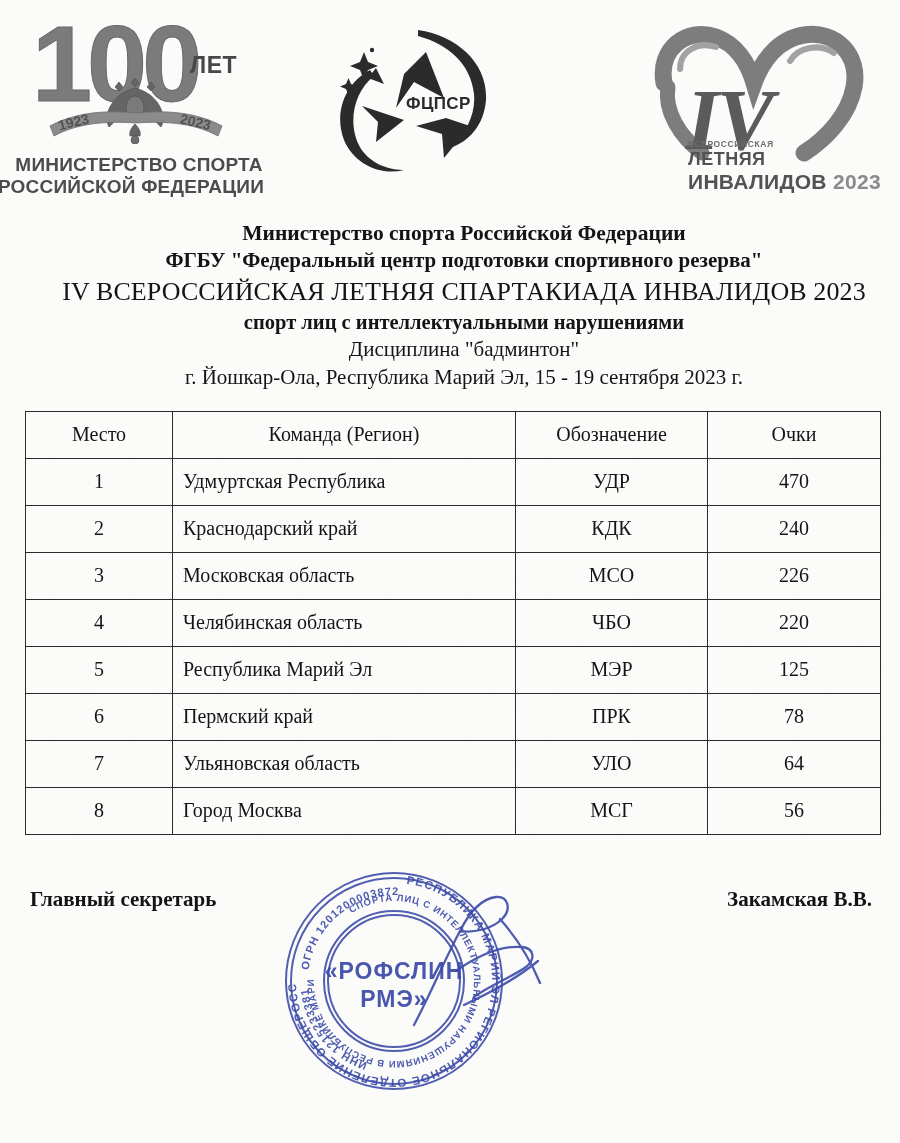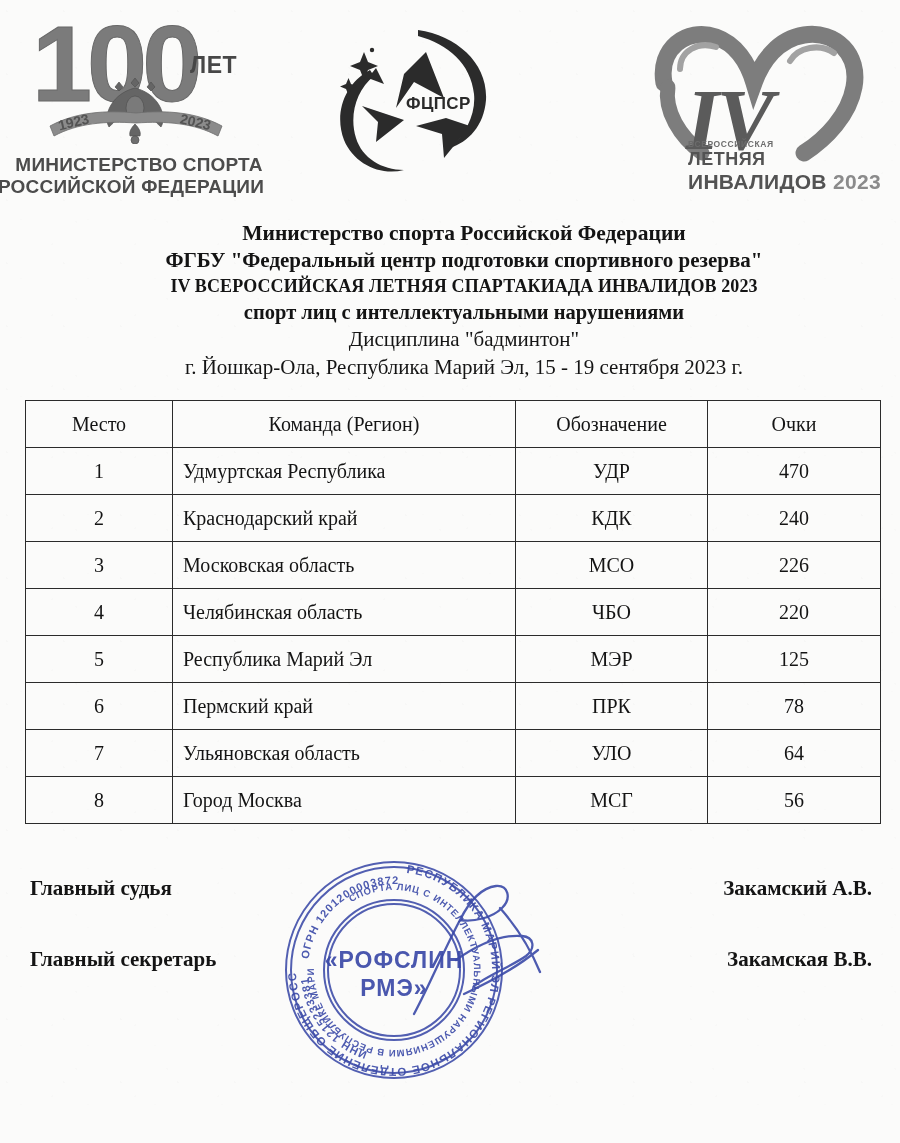--- a/index.html
+++ b/index.html
@@ -117,21 +117,21 @@
 
   
   .heading {
     text-align: center;
     margin-top: 14px;
     line-height: 1.32;
   }
   .heading div { white-space: nowrap; padding-left: 28px; }
   .h-bold   { font-weight: 700; font-size: 21.5px; }
   .h-bold2  { font-weight: 700; font-size: 21px; }
-  .h-caps   { font-weight: 700; font-size: 18px; letter-spacing: .1px; }
+  .h-caps   { font-weight: 400; font-size: 26px; letter-spacing: .1px; }
   .h-sub    { font-weight: 700; font-size: 20.5px; }
   .h-reg    { font-weight: 400; font-size: 21px; }
   .h-last   { font-weight: 700; font-size: 21px; margin-top: 1px; }
 
   
   .table-wrap { margin: 19px 20px 0 25px; }
   table.ranking {
     width: 855px;
     border-collapse: collapse;
     table-layout: fixed;
@@ -389,20 +389,16 @@
       <path d="M10 150 C26 120 40 86 56 56 C64 40 76 24 92 22
                C104 21 108 34 98 44 C88 54 70 58 56 56"></path>
       <path d="M52 96 C72 82 96 70 118 72 C130 73 132 84 122 92
                C108 102 86 110 70 122"></path>
       <path d="M60 130 C86 118 112 104 134 86"></path>
       <path d="M96 44 C112 62 126 84 136 108"></path>
     </g>
   </svg>
 
   <div class="sig-row">
-    <span class="sig-role">Главный судья</span>
-    <span class="sig-name">Закамский А.В.</span>
-  </div>
-  <div class="sig-row">
     <span class="sig-role">Главный секретарь</span>
     <span class="sig-name">Закамская В.В.</span>
   </div>
 </div>
 
 </body></html>

